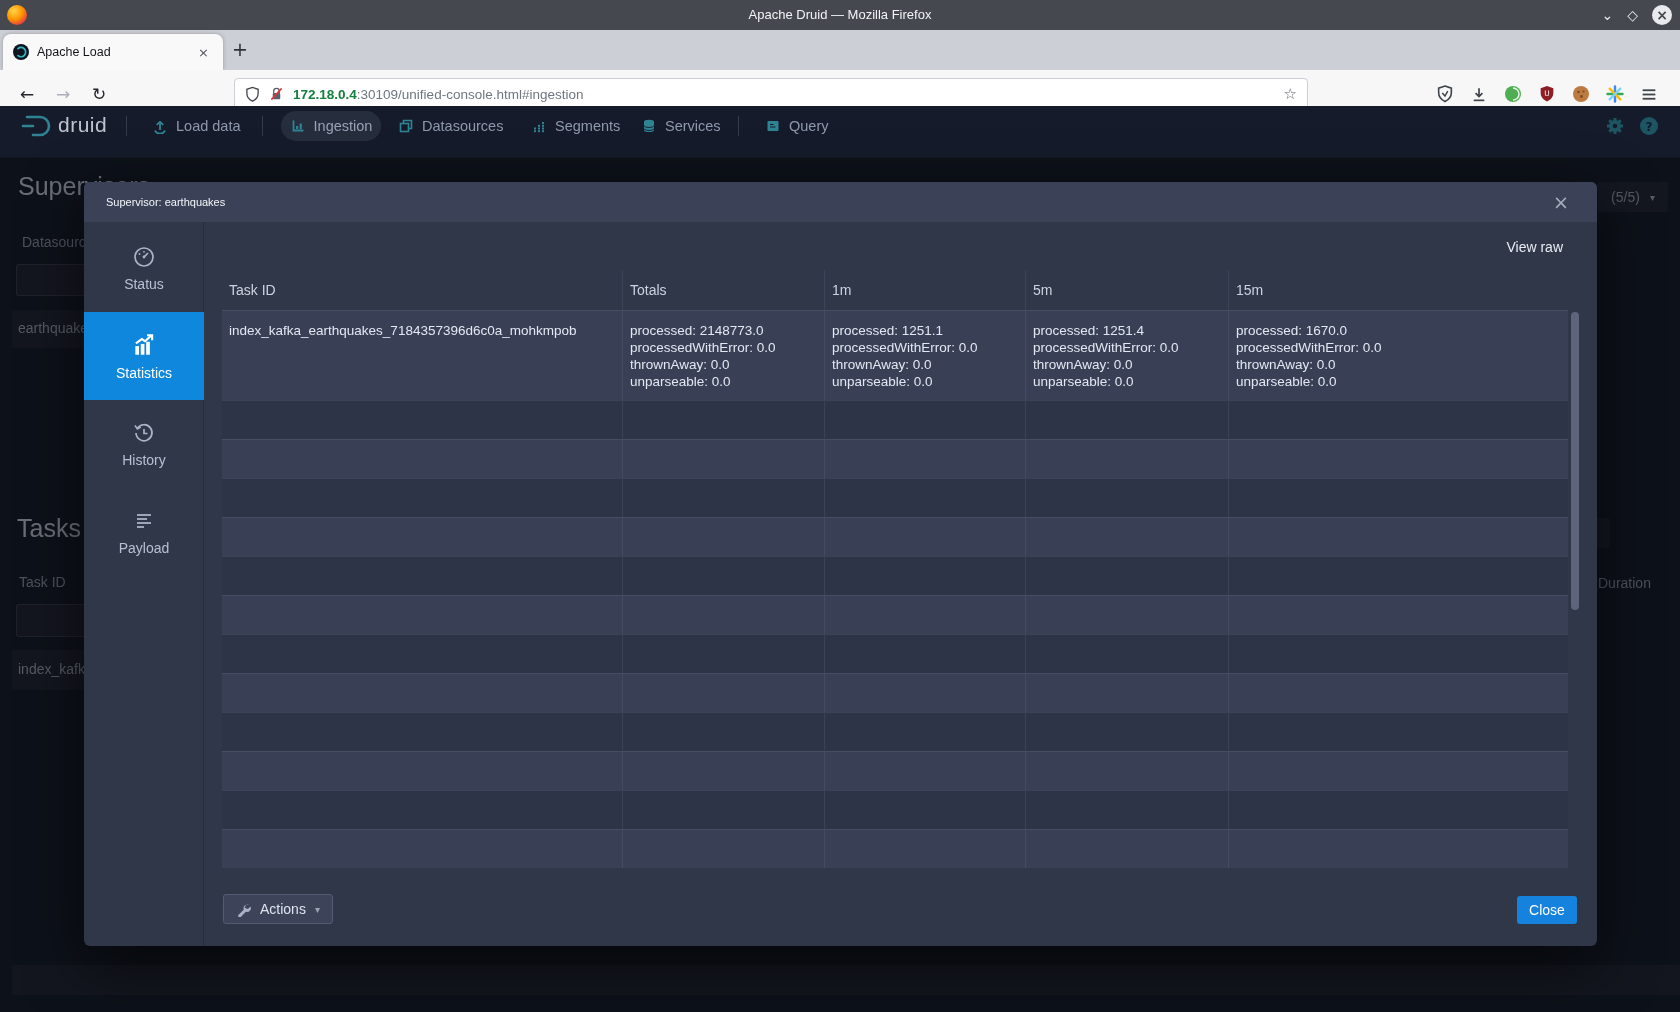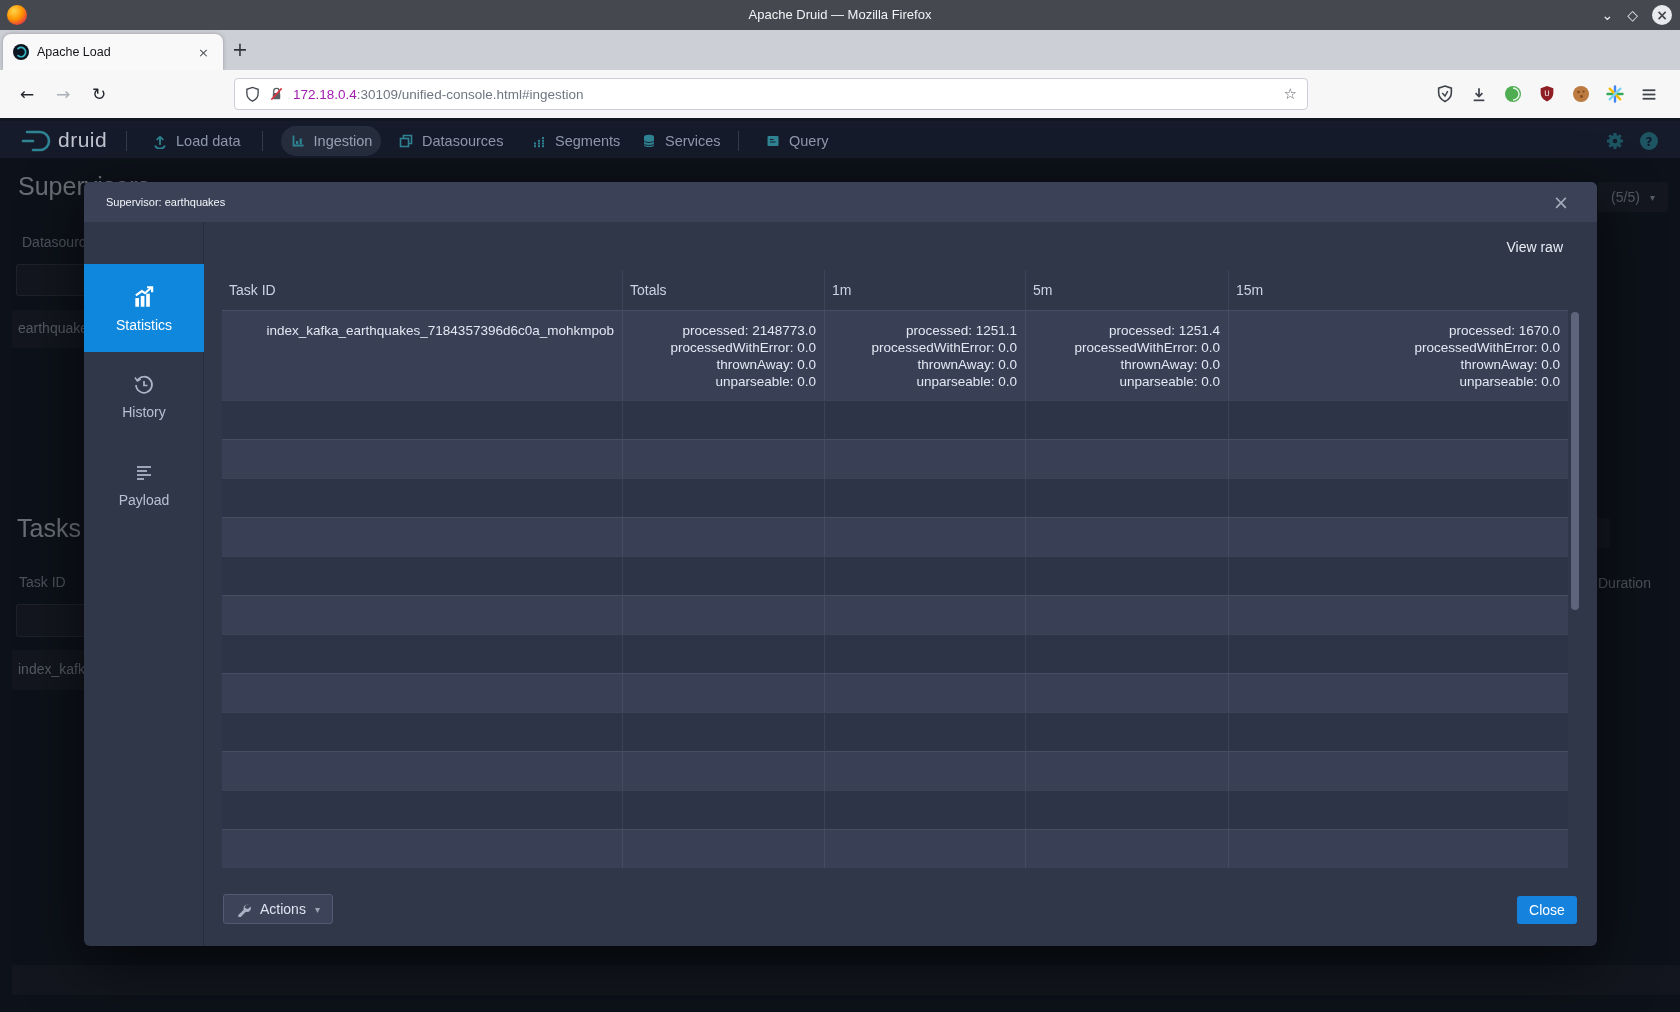--- a/index.html
+++ b/index.html
@@ -25,28 +25,28 @@
          border-radius:8px 8px 0 0; box-shadow:0 0 4px rgba(0,0,0,.25); display:flex; align-items:center; padding:0 10px; }
   .tab-title { flex:1; margin-left:8px; font-size:12.5px; color:#15141a; white-space:nowrap; overflow:hidden; }
   .tab-close { color:#53565c; font-size:13px; padding:2px 4px; }
   .newtab-btn { position:absolute; left:232px; top:10px; color:#2f3338; font-size:19px; line-height:1; }
 
   .toolbar { position:absolute; left:0; top:70px; width:1680px; height:48px; background:#f7f7f8; }
   .navbtn { position:absolute; top:0; height:48px; display:flex; align-items:center; font-size:17px; color:#23262b; }
   .urlbar { position:absolute; left:234px; top:8px; width:1074px; height:32px; background:#ffffff;
             border:1px solid #ccced8; border-radius:4px; display:flex; align-items:center; padding:0 10px; gap:9px; }
   .url-text { font-size:13.5px; white-space:nowrap; }
-  .url-host { color:#a21caf; }
+  .url-host { color:#15803d;font-weight:bold; }
   .url-rest { color:#6f7680; }
   .url-star { margin-left:auto; color:#5a5e66; font-size:15px; }
   .ext-icons { position:absolute; right:0; top:0; height:48px; display:flex; align-items:center; }
   .ext-icons > * { width:34px; display:flex; justify-content:center; align-items:center; }
 
   
-  .appbar { position:absolute; left:0; top:121px; width:1680px; height:51px; background:#161b2b; }
+  .appbar { position:absolute; left:0; top:106px; width:1680px; height:51px; background:#161b2b; }
   .appbar .vdiv { position:absolute; top:10px; width:1px; height:20px; background:rgba(255,255,255,0.14); }
   .brand-text { position:absolute; left:58px; top:7px; font-size:21px; color:#bfc5cf; letter-spacing:0.5px; }
   .navitem { position:absolute; top:0; height:40px; display:flex; align-items:center; gap:8px;
              color:#8f99ac; font-size:14.5px;text-align:right; }
   .navpill { position:absolute; left:281px; top:5px; width:100px; height:30px; border-radius:15px;
              background:rgba(145,160,185,0.14); display:flex; align-items:center; justify-content:center; gap:8px;
              color:#98a2b4; font-size:14.5px; }
   .appbar svg { display:block; }
 
   
@@ -66,23 +66,23 @@
   .modal-header { position:absolute; left:0; top:0; width:100%; height:40px; background:#3b4257;
                   border-radius:6px 6px 0 0; display:flex; align-items:center; padding:0 22px; }
   .modal-title { color:#f3f6fa; font-size:11px; font-weight:400; }
   .modal-x { margin-left:auto; color:#a4adbd; font-size:19px; line-height:1; padding:2px 6px; }
   .modal-body { position:absolute; left:0; top:40px; width:100%; height:724px; display:flex; }
 
   .side-menu { width:120px; border-right:1px solid rgba(12,15,22,0.25); padding-top:2px; }
   .side-tile { width:120px; height:88px; display:flex; flex-direction:column; align-items:center;
                justify-content:center; gap:7px; color:#b6c0d2; font-size:14px; }
   .side-tile svg { display:block; }
-  .side-tile.active { background:#0f87dd; color:#ffffff;margin-top:40px; }
-
-  .modal-content { position:relative; flex:1;text-align:right; }
+  .side-tile.active { background:#0f87dd; color:#ffffff; }
+
+  .modal-content { position:relative; flex:1; }
   .view-raw { position:absolute; top:17px; right:34px; color:#e8edf5; font-size:14px; }
 
   .stats-table { position:absolute; left:18px; top:48px; width:1346px; }
   .trow { display:grid; grid-template-columns:400px 202px 201px 203px 340px;
           border-top:1px solid rgba(146,160,185,0.14); }
   .thead-row { border-top:none; height:40px; }
   .thead-row .tcell { display:flex; align-items:center; color:#ccd3e0; font-size:14px; }
   .tcell { padding:0 8px 0 7px; overflow:hidden; }
   .tcell + .tcell { border-left:1px solid rgba(146,160,185,0.13); }
   .trow.light { background:#394056; }
@@ -302,20 +302,30 @@
 
   <div class="modal">
     <div class="modal-header">
       <span class="modal-title">Supervisor: earthquakes</span>
       <span class="modal-x glyph">×</span>
     </div>
 
     <div class="modal-body">
 
       <div class="side-menu">
+        <div class="side-tile">
+          <svg width="24" height="24" viewBox="0 0 24 24">
+            <circle cx="12" cy="12" r="9" fill="none" stroke="#aab4c6" stroke-width="1.7"></circle>
+            <line x1="12" y1="12" x2="16" y2="8" stroke="#aab4c6" stroke-width="1.7"></line>
+            <circle cx="12" cy="12" r="1.4" fill="#aab4c6"></circle>
+            <circle cx="7.5" cy="9" r="0.9" fill="#aab4c6"></circle>
+              <circle cx="12" cy="6.8" r="0.9" fill="#aab4c6"></circle>
+          </svg>
+          <span>Status</span>
+        </div>
         <div class="side-tile active">
           <svg width="26" height="26" viewBox="0 0 24 24">
             <rect x="4" y="13" width="3.4" height="8" fill="#ffffff"></rect>
             <rect x="9" y="11" width="3.4" height="10" fill="#ffffff"></rect>
             <path d="M4.5 10.5 L10 6.5 L13 8.5 L18.5 3.5" fill="none" stroke="#ffffff" stroke-width="2"></path>
             <path d="M14.8 3 H19.5 V7.7" fill="none" stroke="#ffffff" stroke-width="2"></path>
             <rect x="14" y="9" width="3.4" height="12" fill="#ffffff"></rect>
           </svg>
           <span>Statistics</span>
         </div>

